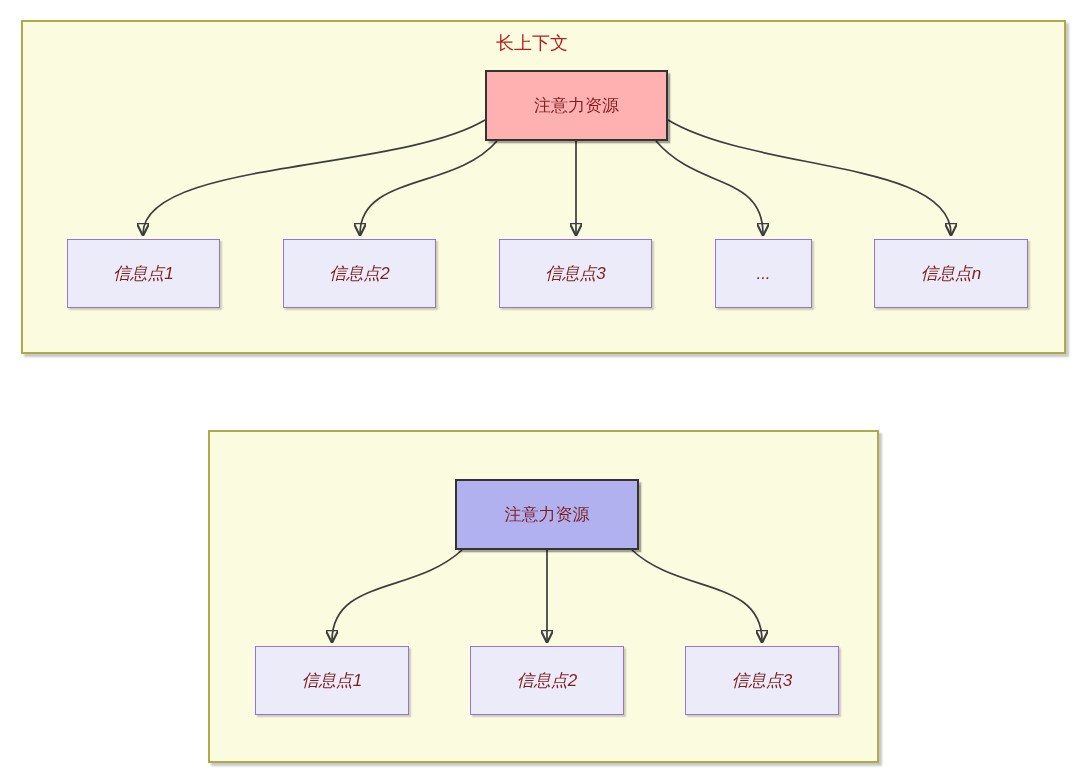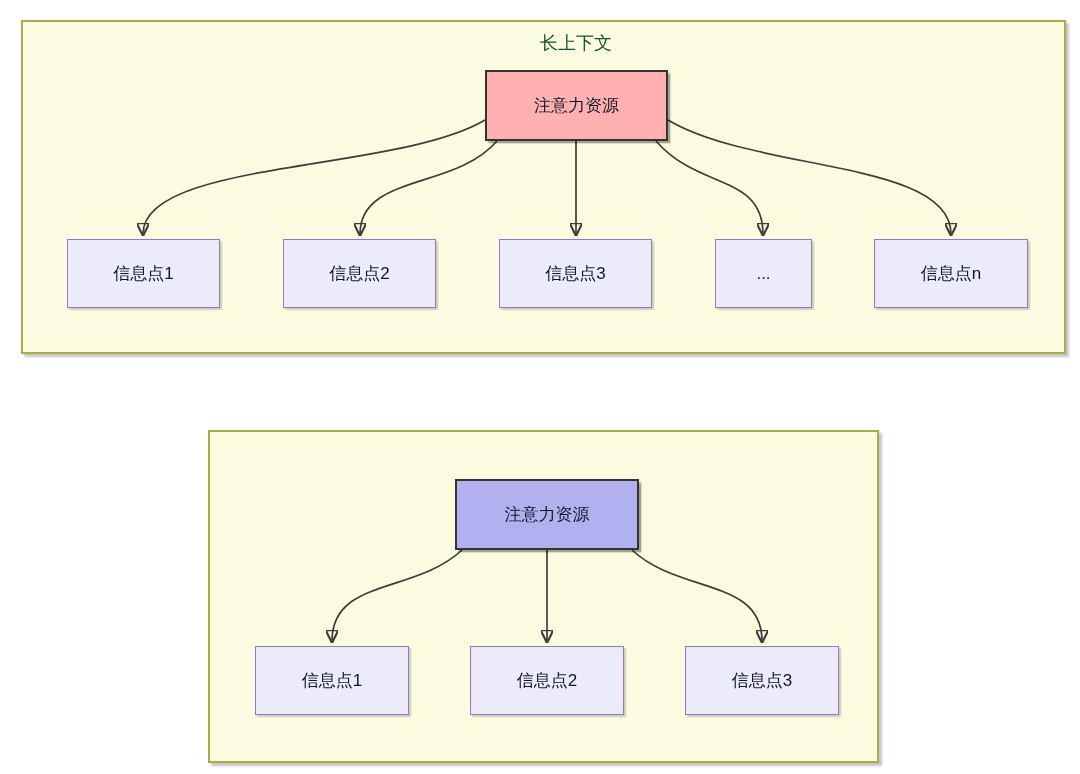--- a/index.html
+++ b/index.html
@@ -19,45 +19,46 @@
   }
   .group {
     position: absolute;
     background: #fbfbdf;
     border: 2px solid #abab49;
     box-shadow: 3px 3px 2px rgba(0,0,0,0.22);
     box-sizing: border-box;
   }
   .group-title {
     position: absolute;
-    text-align: center;
+    text-align: left;
     font-size: 18px;
-    color: #14532d;
+    color: #b91c1c;
     white-space: nowrap;
   }
   .node {
     position: absolute;
     box-sizing: border-box;
     display: flex;
     align-items: center;
     justify-content: center;
     font-size: 17px;
-    color: #0f172a;
+    color: #7f1d1d;
     white-space: nowrap;
   }
   .attention {
     border: 2px solid #333333;
     box-shadow: 2.5px 2.5px 1.5px rgba(0,0,0,0.35);
     z-index: 2;
   }
   .info {
     background: #ebebfa;
     border: 1.5px solid #9673d6;
     box-shadow: 2px 2px 1.5px rgba(0,0,0,0.18);
     z-index: 2;
+    font-style: italic;
   }
   .edges {
     position: absolute;
     left: 0; top: 0;
     width: 100%; height: 100%;
     z-index: 1;
   }
   .edges path {
     fill: none;
     stroke: #3d3d3d;

